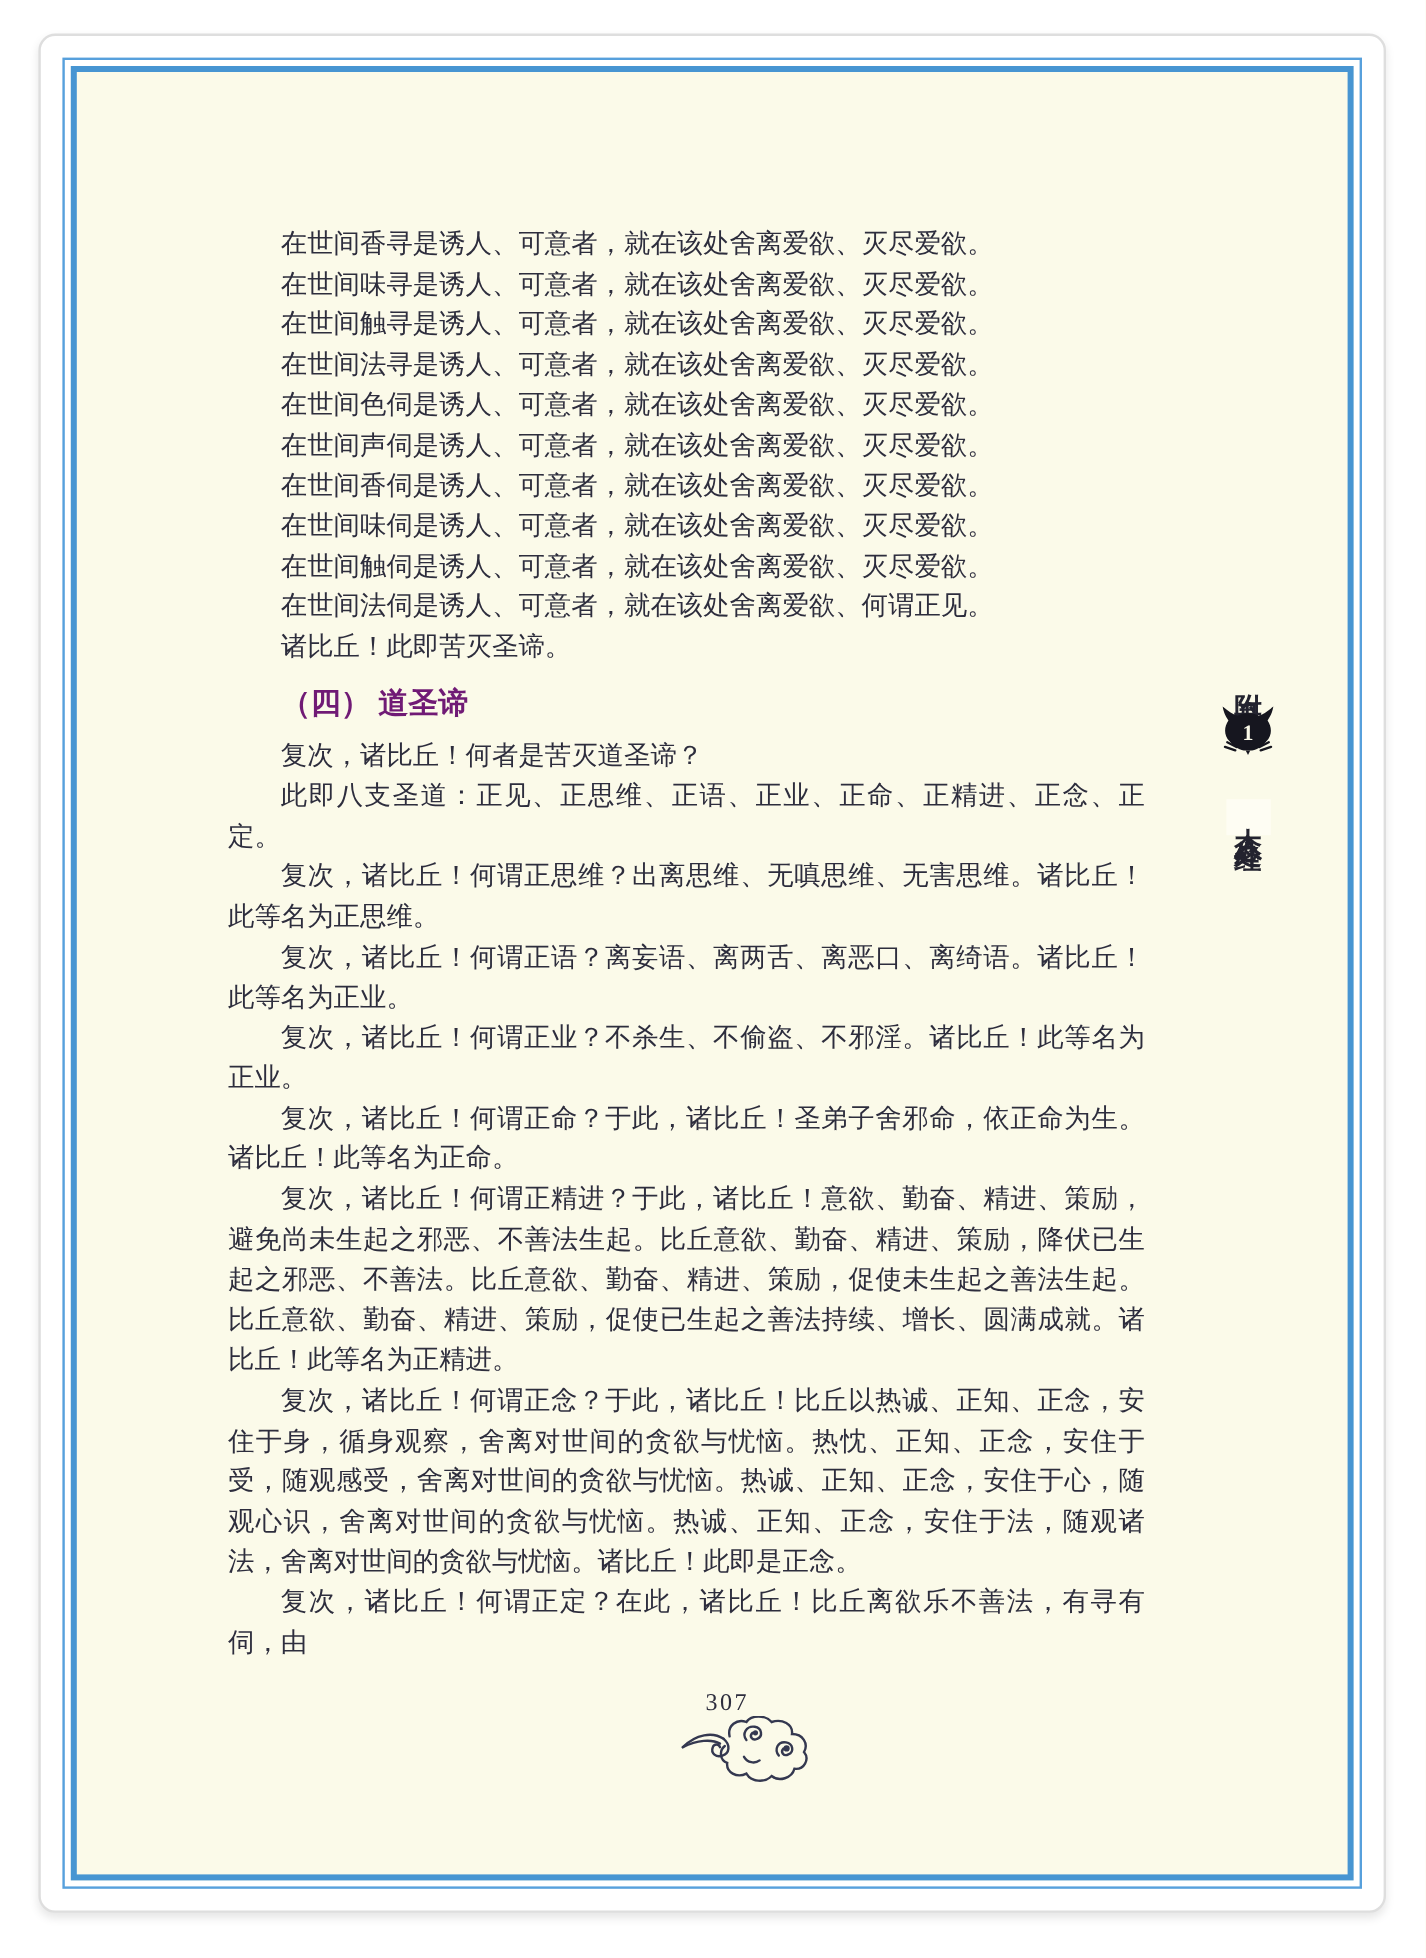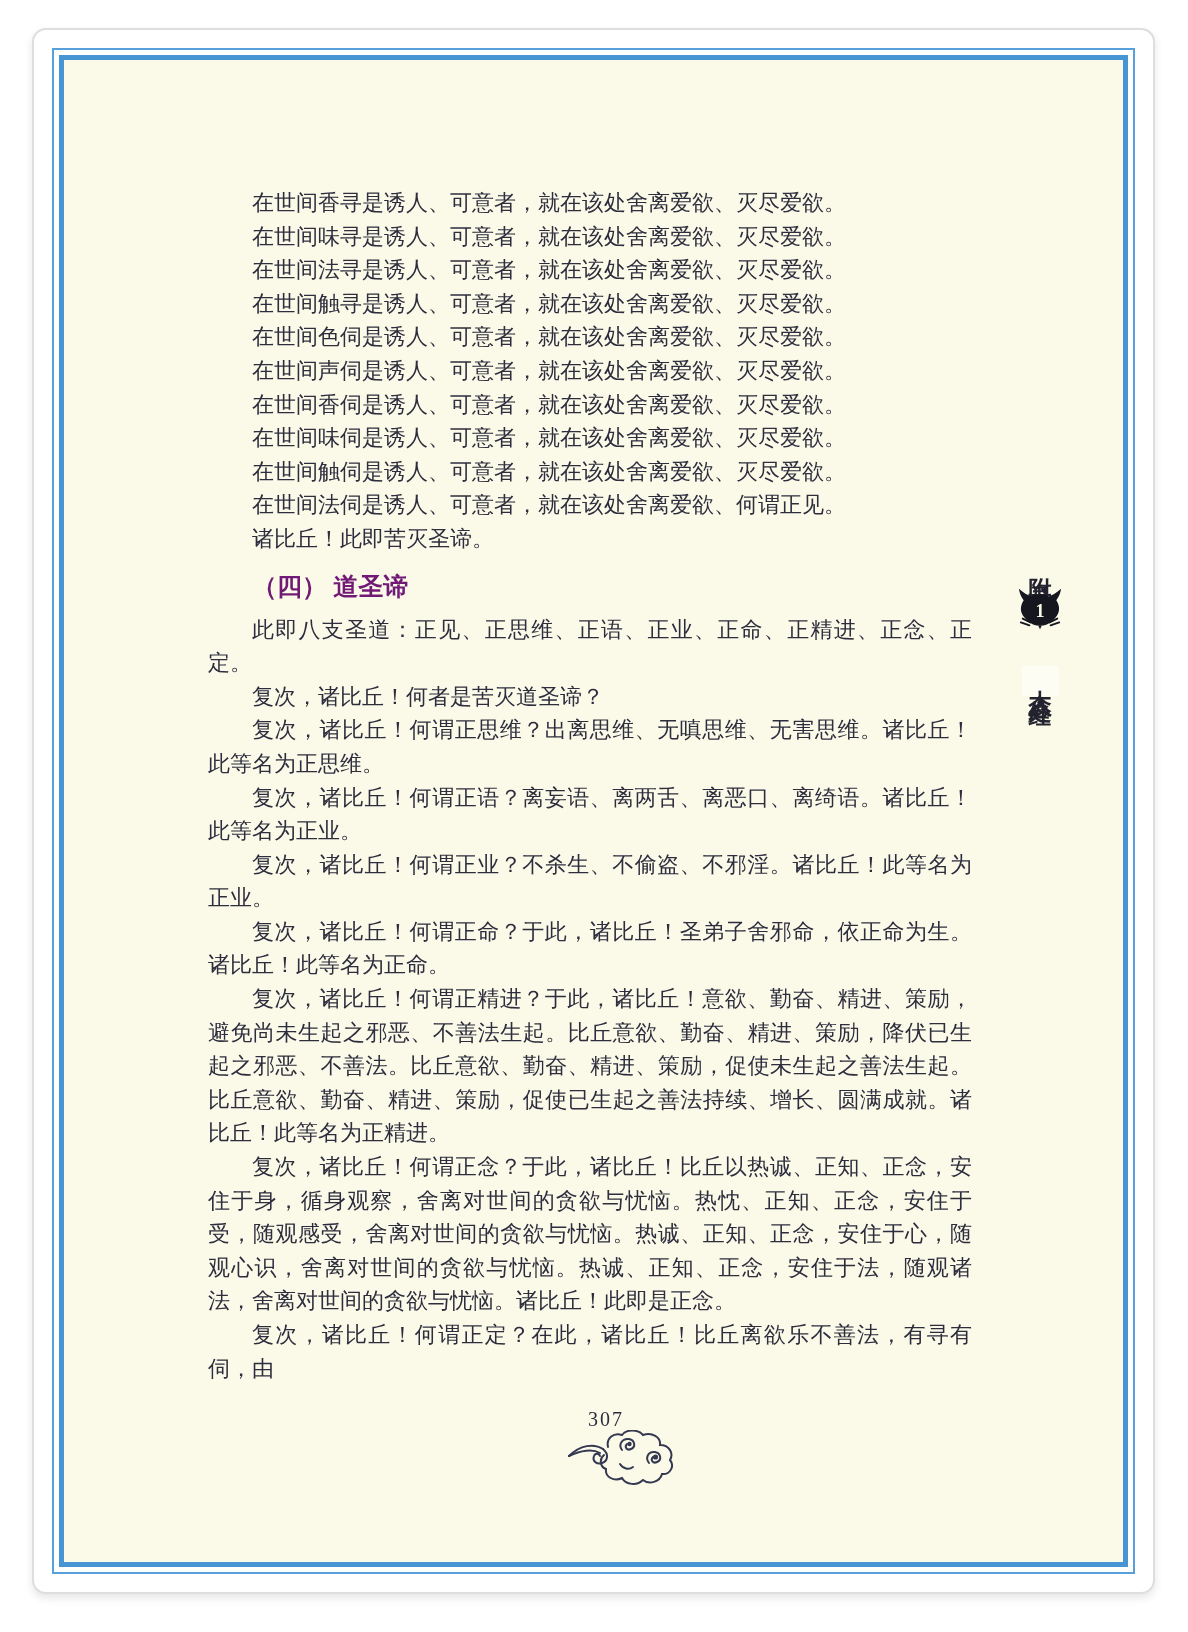--- a/index.html
+++ b/index.html
@@ -23,21 +23,21 @@
     border:2px solid #57a0dc;
   }
   .frame-thick {
     position:absolute; inset:5px;
     border:5px solid #4795d2;
     background:#fbfae9;
   }
   .layer { position:absolute; inset:0; }
 
   .text-column {
-    position:absolute; left:208px; top:186px; width:764px;
+    position:absolute; left:190px; top:186px; width:764px;
     font-size:22px; line-height:33.6px;
     text-align:justify;
   }
   .list-line { padding-left:44px; white-space:nowrap; }
   .section-heading {
     padding-left:44px;
     margin-top:14px; margin-bottom:9px;
     font-size:25px; font-weight:bold; line-height:34px;
     color:#701a75;
   }
@@ -77,34 +77,34 @@
   <div class="frame-thin">
     <div class="frame-thick"></div>
   </div>
 </div>
 
 <div class="layer">
 
   <div class="text-column">
     <div class="list-line">在世间香寻是诱人、可意者，就在该处舍离爱欲、灭尽爱欲。</div>
     <div class="list-line">在世间味寻是诱人、可意者，就在该处舍离爱欲、灭尽爱欲。</div>
+    <div class="list-line">在世间触寻是诱人、可意者，就在该处舍离爱欲、灭尽爱欲。</div>
     <div class="list-line">在世间法寻是诱人、可意者，就在该处舍离爱欲、灭尽爱欲。</div>
-    <div class="list-line">在世间触寻是诱人、可意者，就在该处舍离爱欲、灭尽爱欲。</div>
     <div class="list-line">在世间色伺是诱人、可意者，就在该处舍离爱欲、灭尽爱欲。</div>
     <div class="list-line">在世间声伺是诱人、可意者，就在该处舍离爱欲、灭尽爱欲。</div>
     <div class="list-line">在世间香伺是诱人、可意者，就在该处舍离爱欲、灭尽爱欲。</div>
     <div class="list-line">在世间味伺是诱人、可意者，就在该处舍离爱欲、灭尽爱欲。</div>
     <div class="list-line">在世间触伺是诱人、可意者，就在该处舍离爱欲、灭尽爱欲。</div>
     <div class="list-line">在世间法伺是诱人、可意者，就在该处舍离爱欲、何谓正见。</div>
     <div class="list-line">诸比丘！此即苦灭圣谛。</div>
 
     <div class="section-heading">（四） 道圣谛</div>
 
+    <p class="para">复次，诸比丘！何者是苦灭道圣谛？</p>
     <p class="para">此即八支圣道：正见、正思维、正语、正业、正命、正精进、正念、正定。</p>
-    <p class="para">复次，诸比丘！何者是苦灭道圣谛？</p>
     <p class="para">复次，诸比丘！何谓正思维？出离思维、无嗔思维、无害思维。诸比丘！此等名为正思维。</p>
     <p class="para">复次，诸比丘！何谓正语？离妄语、离两舌、离恶口、离绮语。诸比丘！此等名为正业。</p>
     <p class="para">复次，诸比丘！何谓正业？不杀生、不偷盗、不邪淫。诸比丘！此等名为正业。</p>
     <p class="para">复次，诸比丘！何谓正命？于此，诸比丘！圣弟子舍邪命，依正命为生。诸比丘！此等名为正命。</p>
     <p class="para">复次，诸比丘！何谓正精进？于此，诸比丘！意欲、勤奋、精进、策励，避免尚未生起之邪恶、不善法生起。比丘意欲、勤奋、精进、策励，降伏已生起之邪恶、不善法。比丘意欲、勤奋、精进、策励，促使未生起之善法生起。比丘意欲、勤奋、精进、策励，促使已生起之善法持续、增长、圆满成就。诸比丘！此等名为正精进。</p>
     <p class="para">复次，诸比丘！何谓正念？于此，诸比丘！比丘以热诚、正知、正念，安住于身，循身观察，舍离对世间的贪欲与忧恼。热忱、正知、正念，安住于受，随观感受，舍离对世间的贪欲与忧恼。热诚、正知、正念，安住于心，随观心识，舍离对世间的贪欲与忧恼。热诚、正知、正念，安住于法，随观诸法，舍离对世间的贪欲与忧恼。诸比丘！此即是正念。</p>
     <p class="para">复次，诸比丘！何谓正定？在此，诸比丘！比丘离欲乐不善法，有寻有伺，由</p>
   </div>
 
   <div class="side-tab">

